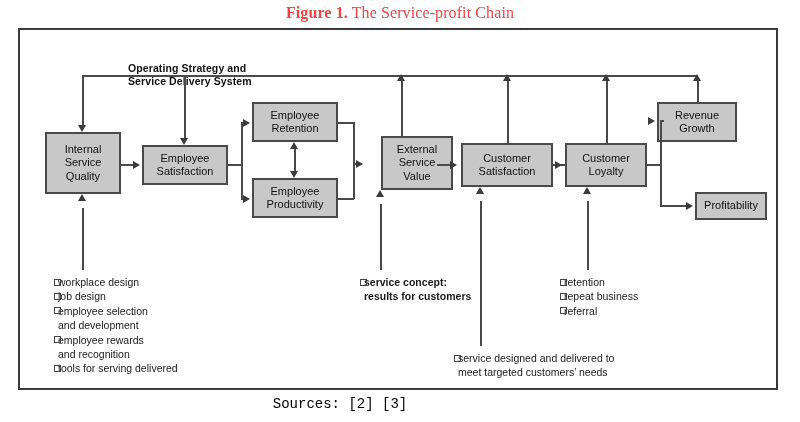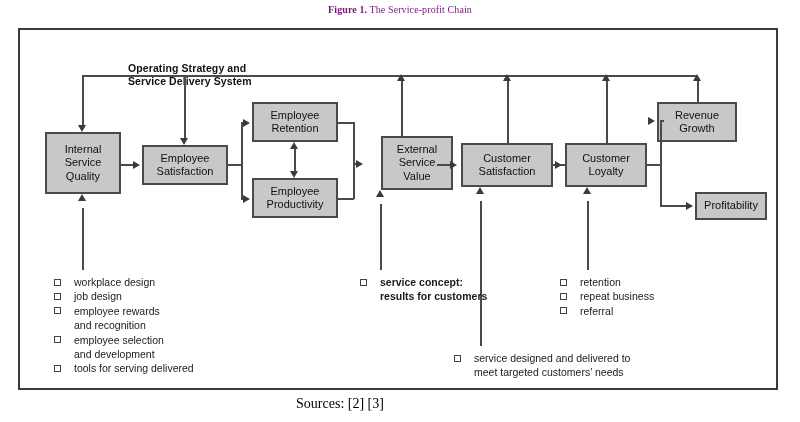--- a/index.html
+++ b/index.html
@@ -2,29 +2,29 @@
 <html><head>
 <meta charset="utf-8">
 <style>
   html,body{margin:0;padding:0;background:#ffffff;}
   body{width:800px;height:422px;position:relative;overflow:hidden;
        font-family:"Liberation Sans",sans-serif;color:#111;}
 
   
   .fig-title{
     position:absolute;left:0;top:4px;width:800px;text-align:center;
-    font-family:"Liberation Serif",serif;font-size:10px;color:#701a75;
+    font-family:"Liberation Serif",serif;font-size:16px;color:#ef4444;
     letter-spacing:.1px;
   }
   .fig-title b{font-weight:bold;}
 
   
   .fig-source{
     position:absolute;left:0;top:396px;width:680px;text-align:center;
-    font-family:Liberation Serif, serif;font-size:14px;color:#000;
+    font-family:Liberation Mono, monospace;font-size:14px;color:#000;
   }
 
   
   .frame{
     position:absolute;left:18px;top:28px;width:760px;height:362px;
     border:2px solid #3a3a3a;background:#ffffff;box-sizing:border-box;
   }
   .canvas{position:absolute;left:0;top:0;width:756px;height:358px;}
 
   
@@ -49,21 +49,21 @@
   #box-empret        {left:232px;top:72px;  width:86px; height:40px;}
   #box-empprod       {left:232px;top:148px; width:86px; height:40px;}
   #box-extval        {left:345px;top:106px; width:72px; height:54px;margin-left:16px;}
   #box-custsat       {left:441px;top:113px; width:92px; height:44px;}
   #box-custloy       {left:545px;top:113px; width:82px; height:44px;}
   #box-revenue       {left:637px;top:72px;  width:80px; height:40px;}
   #box-profit        {left:675px;top:162px; width:72px; height:28px;}
 
   
   .blist{position:absolute;font-size:10.5px;line-height:14.4px;color:#1a1a1a;}
-  .blist .li{position:relative;padding-left:20px;white-space:pre-line;}
+  .blist .li{position:relative;padding-left:4px;white-space:pre-line;}
   .blist .li::before{
     content:"";position:absolute;left:0;top:3.5px;
     width:5px;height:5px;border:1px solid #444;background:transparent;
   }
   .blist .li .cont{display:block;}
 
   #list-internal {left:34px; top:245px; width:190px;}
   #list-value    {left:340px;top:245px; width:160px;font-weight:bold;}
   #list-loyalty  {left:540px;top:245px; width:140px;}
   #list-design   {left:434px;top:321px; width:230px;}
@@ -199,24 +199,24 @@
 
     <div class="ln vl" style="left:567px;top:171px;height:69px;"></div>
     <div class="arw arw-u" style="left:563.3px;top:157px;"></div>
 
     <div class="ln vl" style="left:460px;top:171px;height:145px;"></div>
     <div class="arw arw-u" style="left:456.3px;top:157px;"></div>
 
     <div class="blist" id="list-internal">
       <div class="li"><span class="cont">workplace design</span></div>
       <div class="li"><span class="cont">job design</span></div>
+      <div class="li"><span class="cont">employee selection
+   and development</span></div>
       <div class="li"><span class="cont">employee rewards
    and recognition</span></div>
-      <div class="li"><span class="cont">employee selection
-   and development</span></div>
       <div class="li"><span class="cont">tools for serving delivered</span></div>
     </div>
 
     <div class="blist" id="list-value">
       <div class="li"><span class="cont">service concept:
    results for customers</span></div>
     </div>
 
     <div class="blist" id="list-loyalty">
       <div class="li"><span class="cont">retention</span></div>

